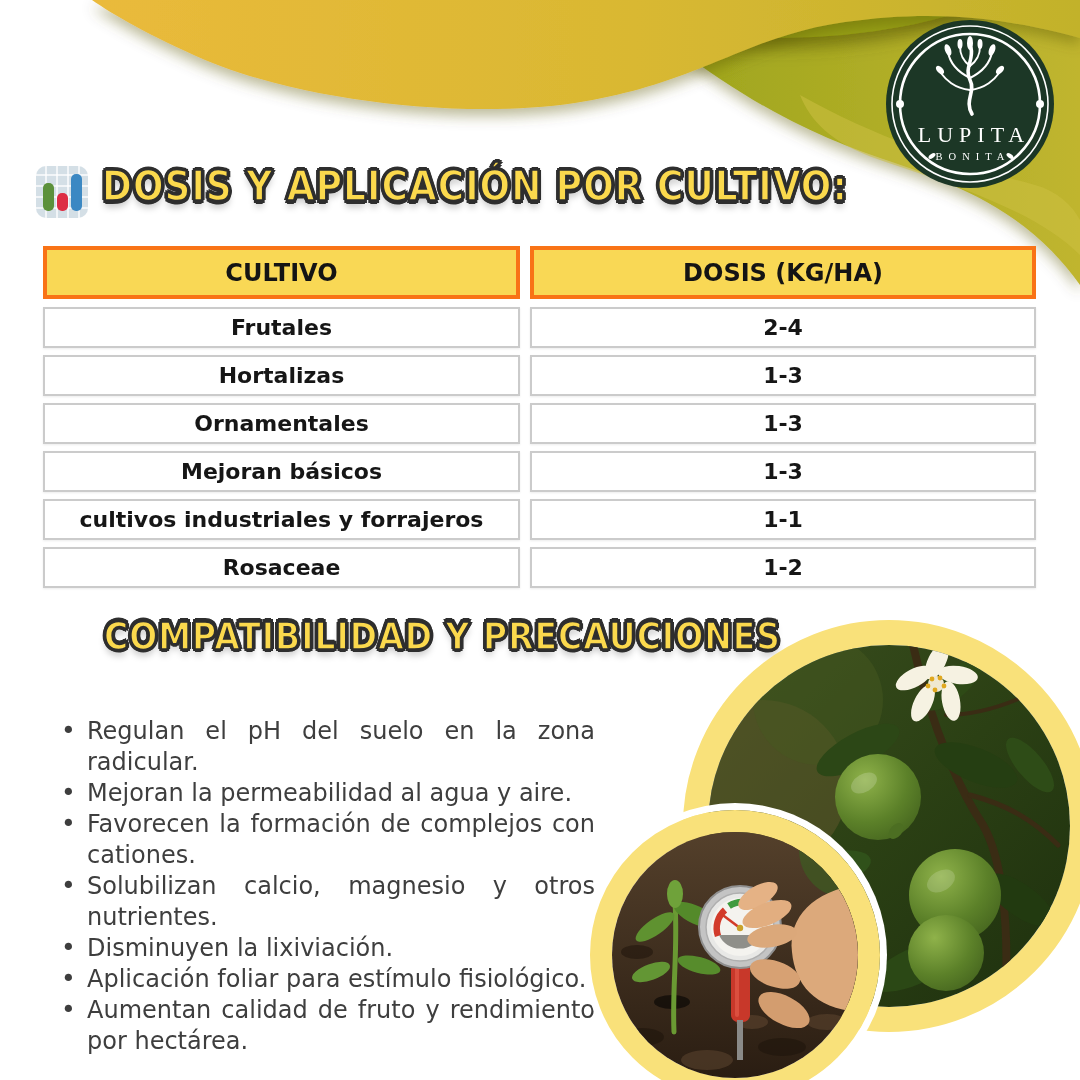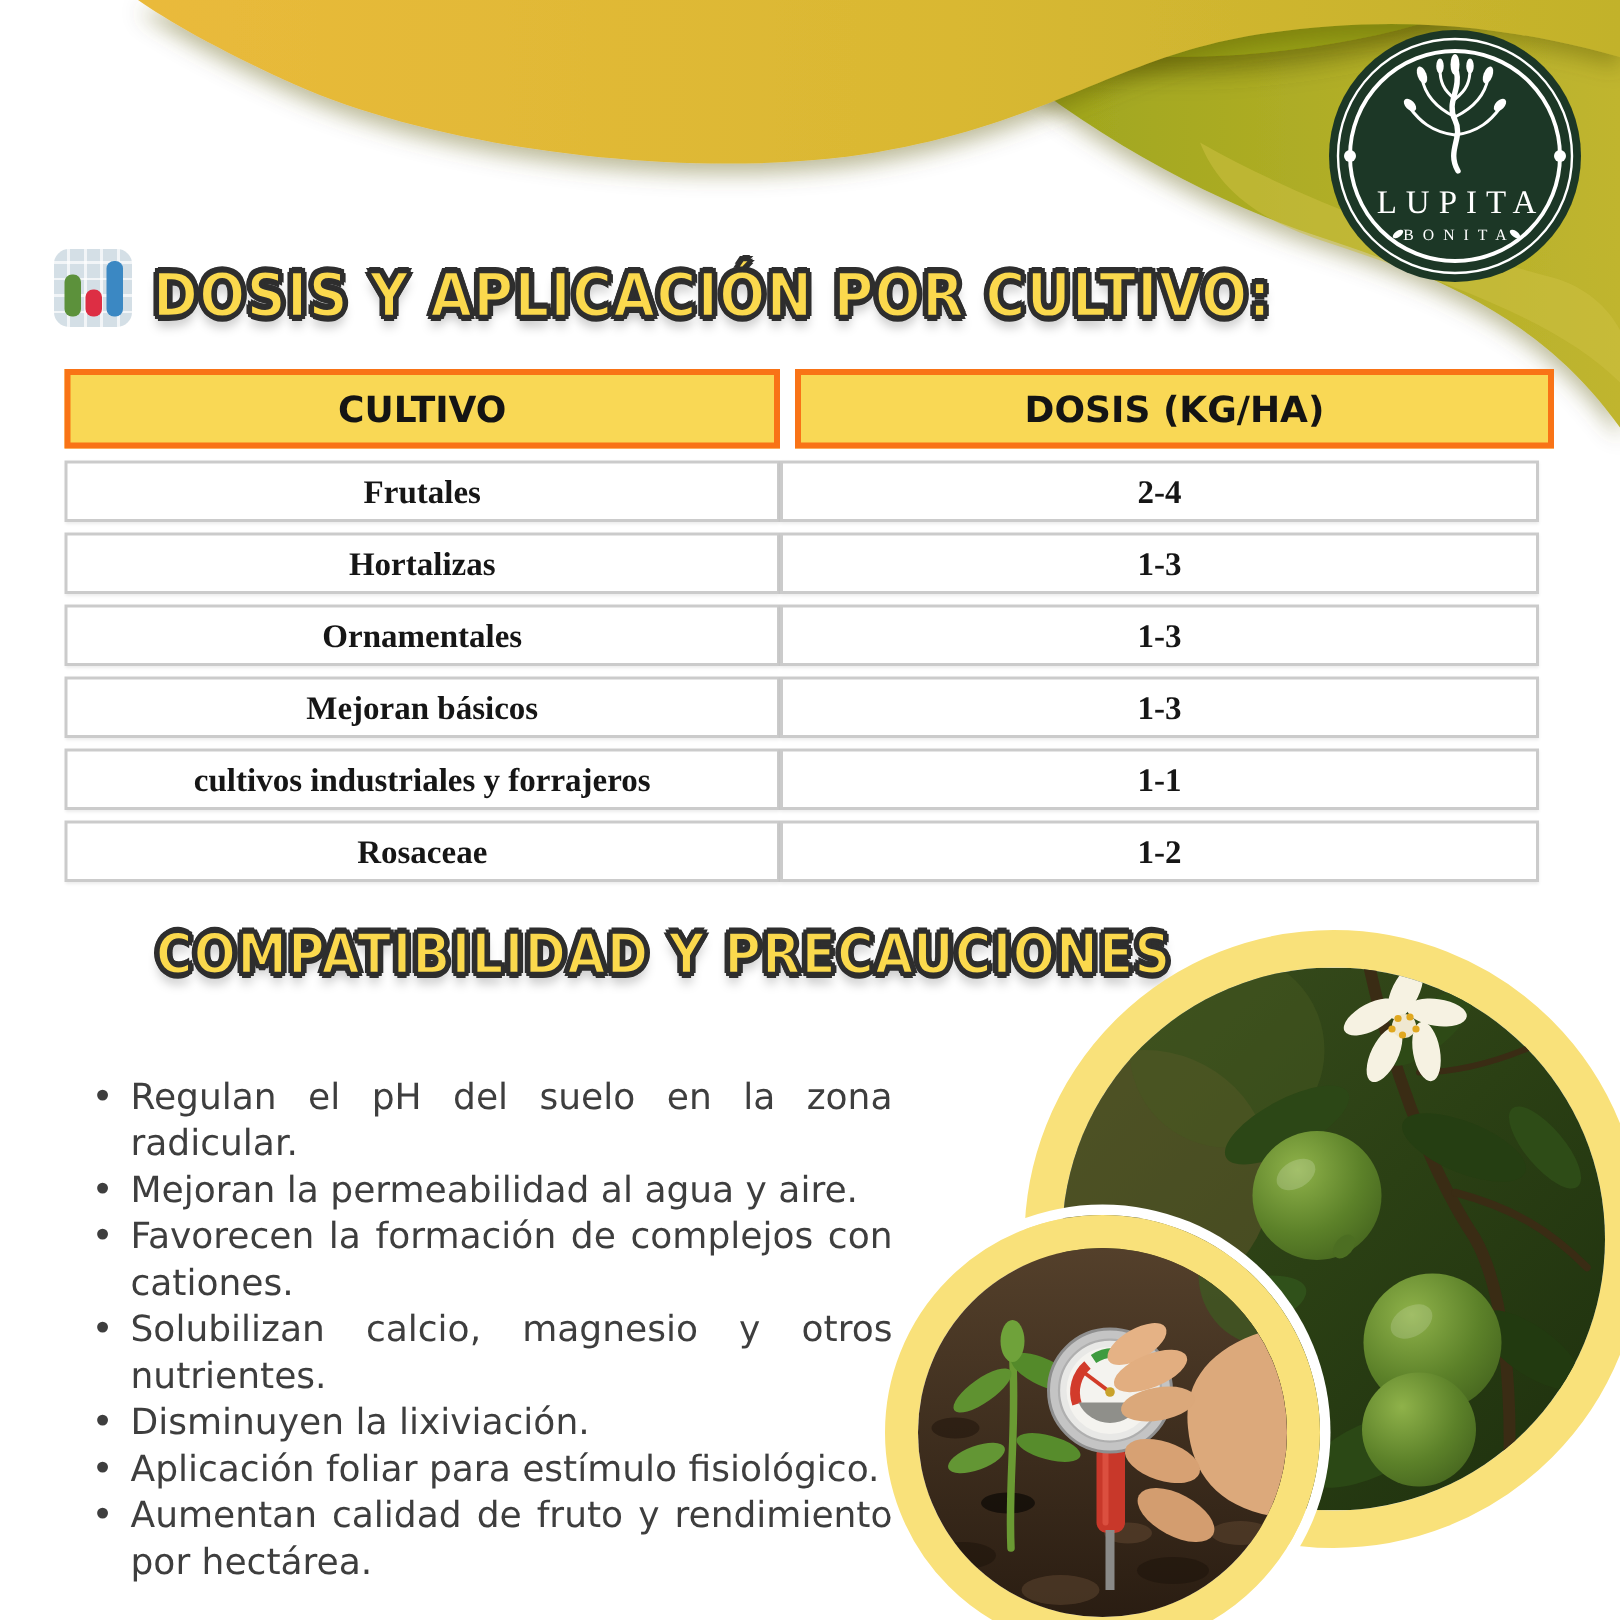--- a/index.html
+++ b/index.html
@@ -17,21 +17,21 @@
 
   
   .outlined {
     font-weight:800; color:#FBD94D; letter-spacing:1px; white-space:nowrap;
     -webkit-text-stroke:1.5px #2E2E2E;
     text-shadow:
       3px 0 0 #2E2E2E, -3px 0 0 #2E2E2E, 0 3px 0 #2E2E2E, 0 -3px 0 #2E2E2E,
       2px 2px 0 #2E2E2E, -2px 2px 0 #2E2E2E, 2px -2px 0 #2E2E2E, -2px -2px 0 #2E2E2E,
       0 6px 7px rgba(0,0,0,0.25);
   }
-  .title-row { position:absolute; left:36px; top:166px; display:flex; align-items:flex-end; gap:14px; z-index:2; }
+  .title-row { position:absolute; left:36px; top:166px; display:flex; align-items:flex-start; gap:14px; z-index:2; }
   .title-row h1 { font-size:36px; transform:scaleY(1.12); transform-origin:left center; }
 
   
   .chart-icon {
     position:relative; width:52px; height:52px; border-radius:10px;
     background:
       repeating-linear-gradient(0deg, transparent 0 9px, rgba(255,255,255,.7) 9px 11px),
       repeating-linear-gradient(90deg, transparent 0 9px, rgba(255,255,255,.7) 9px 11px),
       #D4DFE6;
     flex:0 0 auto;
@@ -45,21 +45,21 @@
   .h2-row h2 { font-size:33px; transform:scaleY(1.12); transform-origin:left top; }
 
   
   .dose-table { position:absolute; left:43px; top:246px; width:993px; z-index:2; }
   .tgrid { display:grid; grid-template-columns:477px 506px; column-gap:10px; }
   .th {
     height:53px; background:#F9D855; border:4px solid #f97316;
     display:flex; align-items:center; justify-content:center;
     font-weight:700; font-size:24px; color:#141414; letter-spacing:0;
   }
-  .trows { margin-top:8px; display:grid; grid-template-columns:477px 506px; gap:7px 0;font-family:Liberation Serif, serif; }
+  .trows { margin-top:8px; display:grid; grid-template-columns:477px 506px; gap:7px 10px; }
   .cell {
     height:41px; background:#ffffff; border:2px solid #CBCBCB;
     display:flex; align-items:center; justify-content:center;
     font-weight:700; font-size:22px; color:#161616;
     box-shadow:0 1px 2px rgba(0,0,0,0.08);
   }
 
   
   .bullets { position:absolute; left:54px; top:716px; width:541px; z-index:2; list-style:none; }
   .bullets li {

